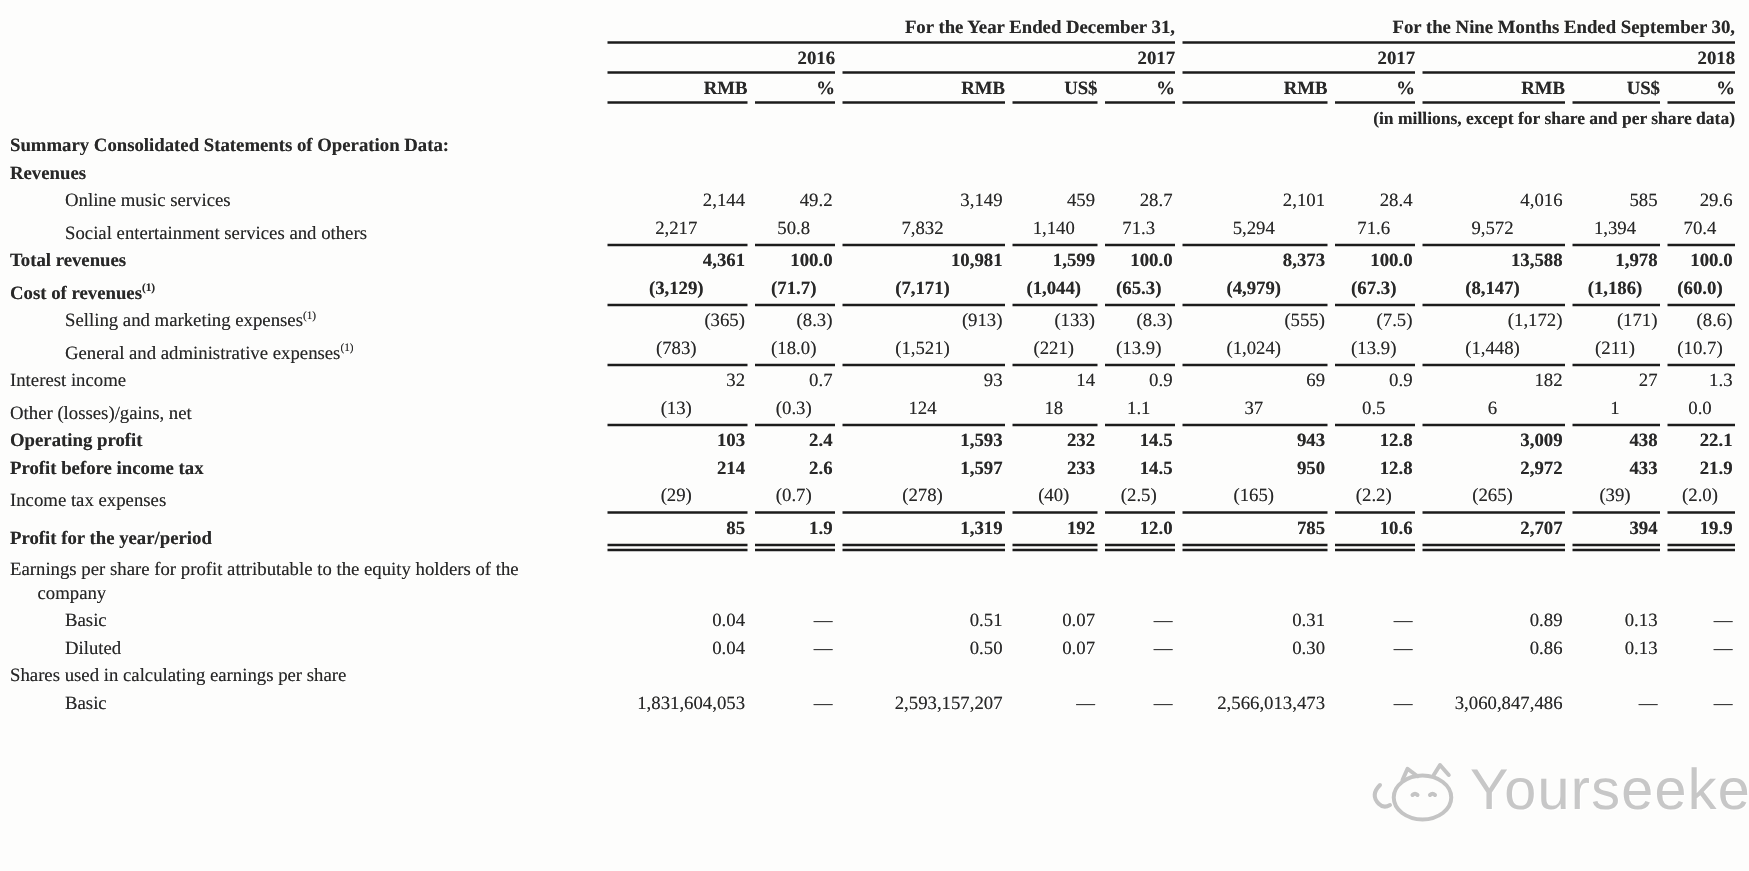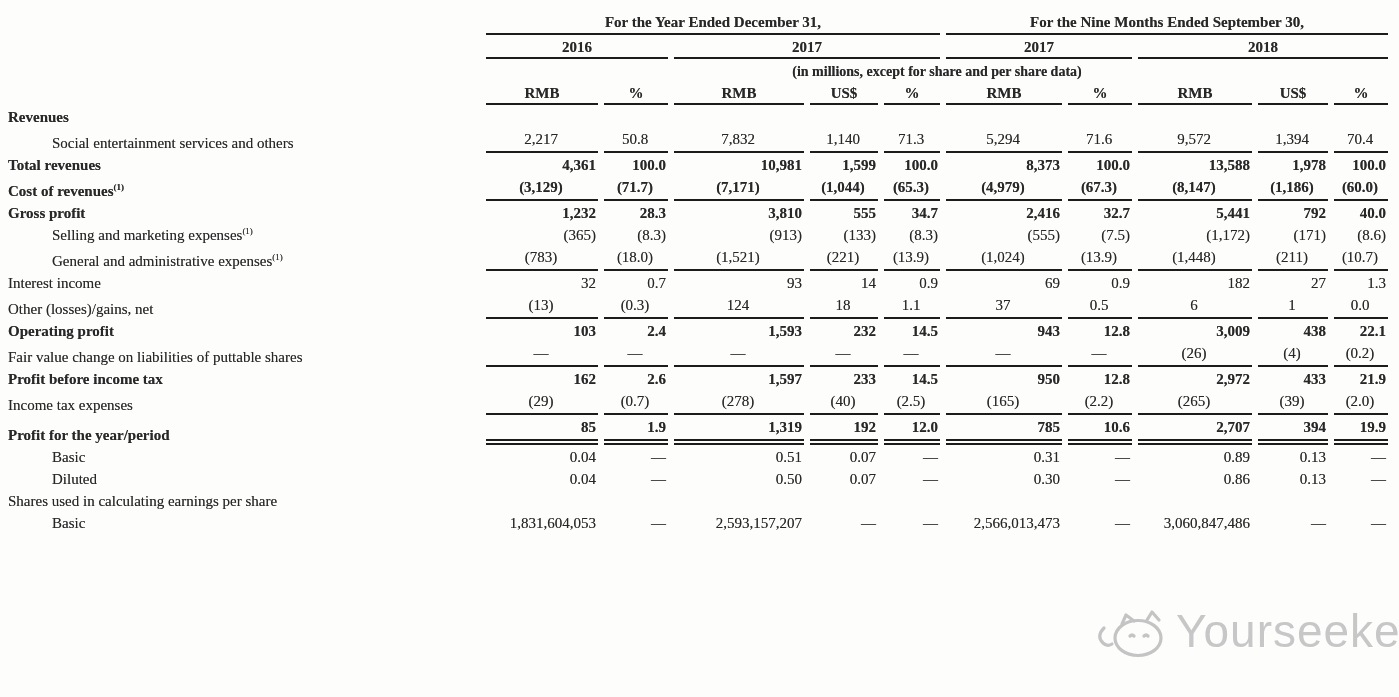--- a/index.html
+++ b/index.html
@@ -23,21 +23,21 @@
     margin-top:8px;
   }
   td,th{
     vertical-align:bottom;
     font-size:15px;
     line-height:19px;
     height:22px;
     padding:0;
     text-shadow:0 0 .5px rgba(40,40,40,.55);
   }
-  thead th{font-weight:700;text-align:center;}
+  thead th{font-weight:700;text-align:right;}
   .grp{border-bottom:2px solid var(--line);height:24px;padding-bottom:1px;}
   .yr{border-bottom:2px solid var(--line);height:22px;}
   .un{border-bottom:2px solid var(--line);height:22px;}
   .note{font-size:14px;height:20px;font-weight:700;}
   .lbl{text-align:left;white-space:nowrap;padding-left:2px;}
   .lbl.ind{padding-left:46px;}
   .cont{padding-left:22px;}
   .num{text-align:right;white-space:nowrap;padding-right:2px;}
   .b{font-weight:700;}
   .u1{border-bottom:2px solid var(--line);padding-bottom:2px;text-align:center;}
@@ -81,40 +81,57 @@
     </tr>
     <tr>
       <td></td>
       <th colspan="2" class="yr">2016</th>
       <th colspan="3" class="yr">2017</th>
       <th colspan="2" class="yr">2017</th>
       <th colspan="3" class="yr">2018</th>
     </tr>
     <tr>
       <td></td>
-      <th colspan="10" class="note">(in millions, except for share and per share data)</th>
-    </tr>
-    <tr>
-      <td></td>
       <th class="un">RMB</th>
       <th class="un">%</th>
       <th class="un">RMB</th>
       <th class="un">US$</th>
       <th class="un">%</th>
       <th class="un">RMB</th>
       <th class="un">%</th>
       <th class="un">RMB</th>
       <th class="un">US$</th>
       <th class="un">%</th>
     </tr>
+    <tr>
+      <td></td>
+      <th colspan="10" class="note">(in millions, except for share and per share data)</th>
+    </tr>
   </thead>
   <tbody>
       <tr>
+        <td class="lbl b">Summary Consolidated Statements of Operation Data:</td>
+        <td colspan="10"></td>
+      </tr>
+      <tr>
         <td class="lbl b">Revenues</td>
         <td colspan="10"></td>
+      </tr>
+      <tr>
+        <td class="lbl ind">Online music services</td>
+        <td class="num">2,144</td>
+        <td class="num">49.2</td>
+        <td class="num">3,149</td>
+        <td class="num">459</td>
+        <td class="num">28.7</td>
+        <td class="num">2,101</td>
+        <td class="num">28.4</td>
+        <td class="num">4,016</td>
+        <td class="num">585</td>
+        <td class="num">29.6</td>
       </tr>
       <tr>
         <td class="lbl ind">Social entertainment services and others</td>
         <td class="num u1">2,217</td>
         <td class="num u1">50.8</td>
         <td class="num u1">7,832</td>
         <td class="num u1">1,140</td>
         <td class="num u1">71.3</td>
         <td class="num u1">5,294</td>
         <td class="num u1">71.6</td>
@@ -142,33 +159,20 @@
         <td class="num b u1">(7,171)</td>
         <td class="num b u1">(1,044)</td>
         <td class="num b u1">(65.3)</td>
         <td class="num b u1">(4,979)</td>
         <td class="num b u1">(67.3)</td>
         <td class="num b u1">(8,147)</td>
         <td class="num b u1">(1,186)</td>
         <td class="num b u1">(60.0)</td>
       </tr>
       <tr>
-        <td class="lbl b">Gross profit</td>
-        <td class="num b">1,232</td>
-        <td class="num b">28.3</td>
-        <td class="num b">3,810</td>
-        <td class="num b">555</td>
-        <td class="num b">34.7</td>
-        <td class="num b">2,416</td>
-        <td class="num b">32.7</td>
-        <td class="num b">5,441</td>
-        <td class="num b">792</td>
-        <td class="num b">40.0</td>
-      </tr>
-      <tr>
         <td class="lbl ind">Selling and marketing expenses<sup>(1)</sup></td>
         <td class="num">(365)</td>
         <td class="num">(8.3)</td>
         <td class="num">(913)</td>
         <td class="num">(133)</td>
         <td class="num">(8.3)</td>
         <td class="num">(555)</td>
         <td class="num">(7.5)</td>
         <td class="num">(1,172)</td>
         <td class="num">(171)</td>
@@ -220,35 +224,22 @@
         <td class="num b">1,593</td>
         <td class="num b">232</td>
         <td class="num b">14.5</td>
         <td class="num b">943</td>
         <td class="num b">12.8</td>
         <td class="num b">3,009</td>
         <td class="num b">438</td>
         <td class="num b">22.1</td>
       </tr>
       <tr>
-        <td class="lbl">Fair value change on liabilities of puttable shares</td>
-        <td class="num u1">—</td>
-        <td class="num u1">—</td>
-        <td class="num u1">—</td>
-        <td class="num u1">—</td>
-        <td class="num u1">—</td>
-        <td class="num u1">—</td>
-        <td class="num u1">—</td>
-        <td class="num u1">(26)</td>
-        <td class="num u1">(4)</td>
-        <td class="num u1">(0.2)</td>
-      </tr>
-      <tr>
         <td class="lbl b">Profit before income tax</td>
-        <td class="num b">162</td>
+        <td class="num b">214</td>
         <td class="num b">2.6</td>
         <td class="num b">1,597</td>
         <td class="num b">233</td>
         <td class="num b">14.5</td>
         <td class="num b">950</td>
         <td class="num b">12.8</td>
         <td class="num b">2,972</td>
         <td class="num b">433</td>
         <td class="num b">21.9</td>
       </tr>
@@ -270,20 +261,24 @@
         <td class="num b u2">85</td>
         <td class="num b u2">1.9</td>
         <td class="num b u2">1,319</td>
         <td class="num b u2">192</td>
         <td class="num b u2">12.0</td>
         <td class="num b u2">785</td>
         <td class="num b u2">10.6</td>
         <td class="num b u2">2,707</td>
         <td class="num b u2">394</td>
         <td class="num b u2">19.9</td>
+      </tr>
+      <tr class="gap">
+        <td class="lbl">Earnings per share for profit attributable to the equity holders of the<br><span class="cont">company</span></td>
+        <td colspan="10"></td>
       </tr>
       <tr>
         <td class="lbl ind">Basic</td>
         <td class="num">0.04</td>
         <td class="num">—</td>
         <td class="num">0.51</td>
         <td class="num">0.07</td>
         <td class="num">—</td>
         <td class="num">0.31</td>
         <td class="num">—</td>

